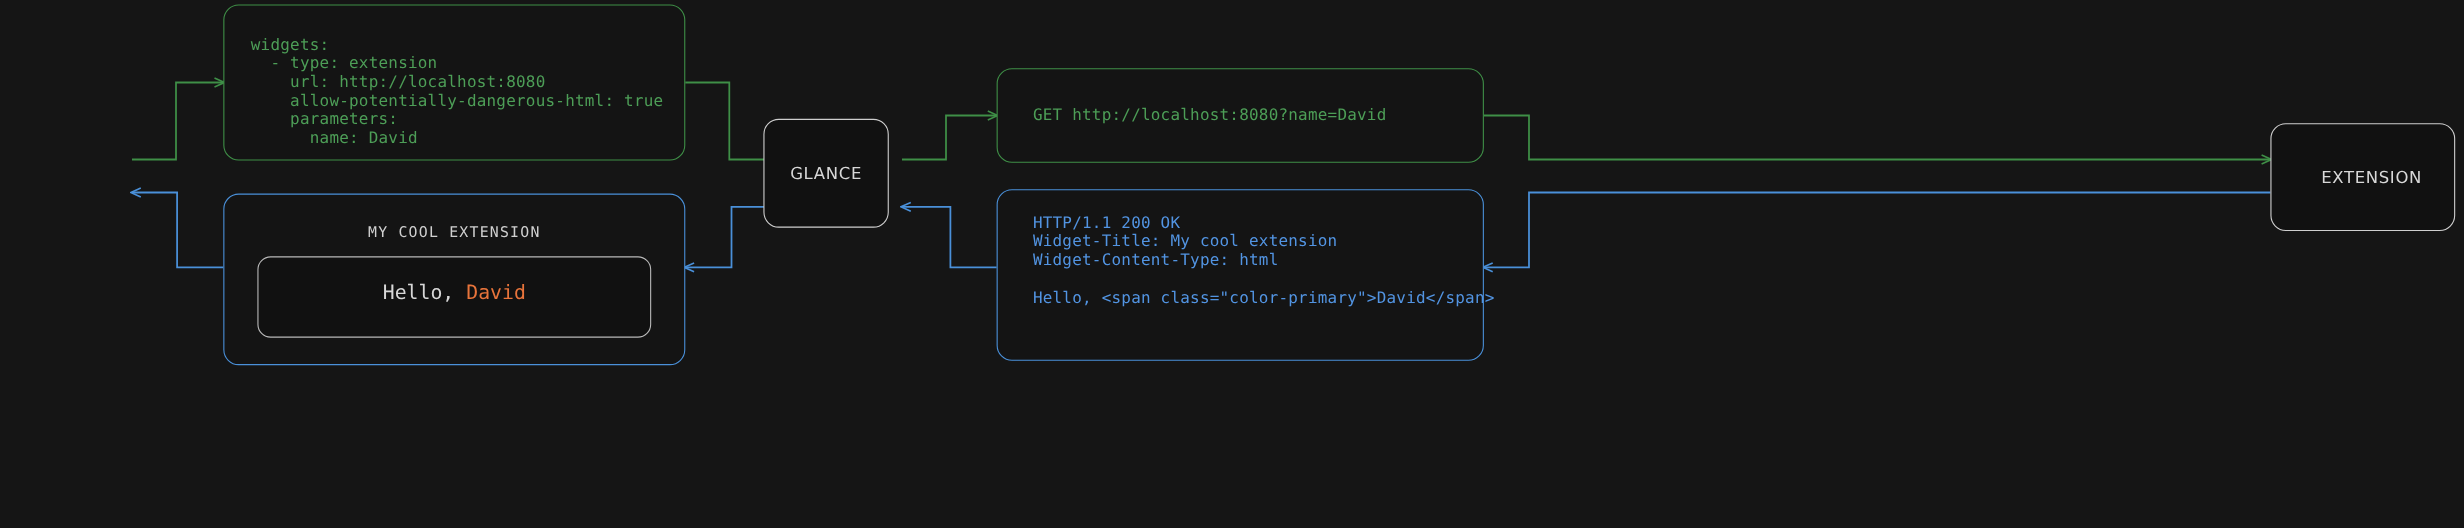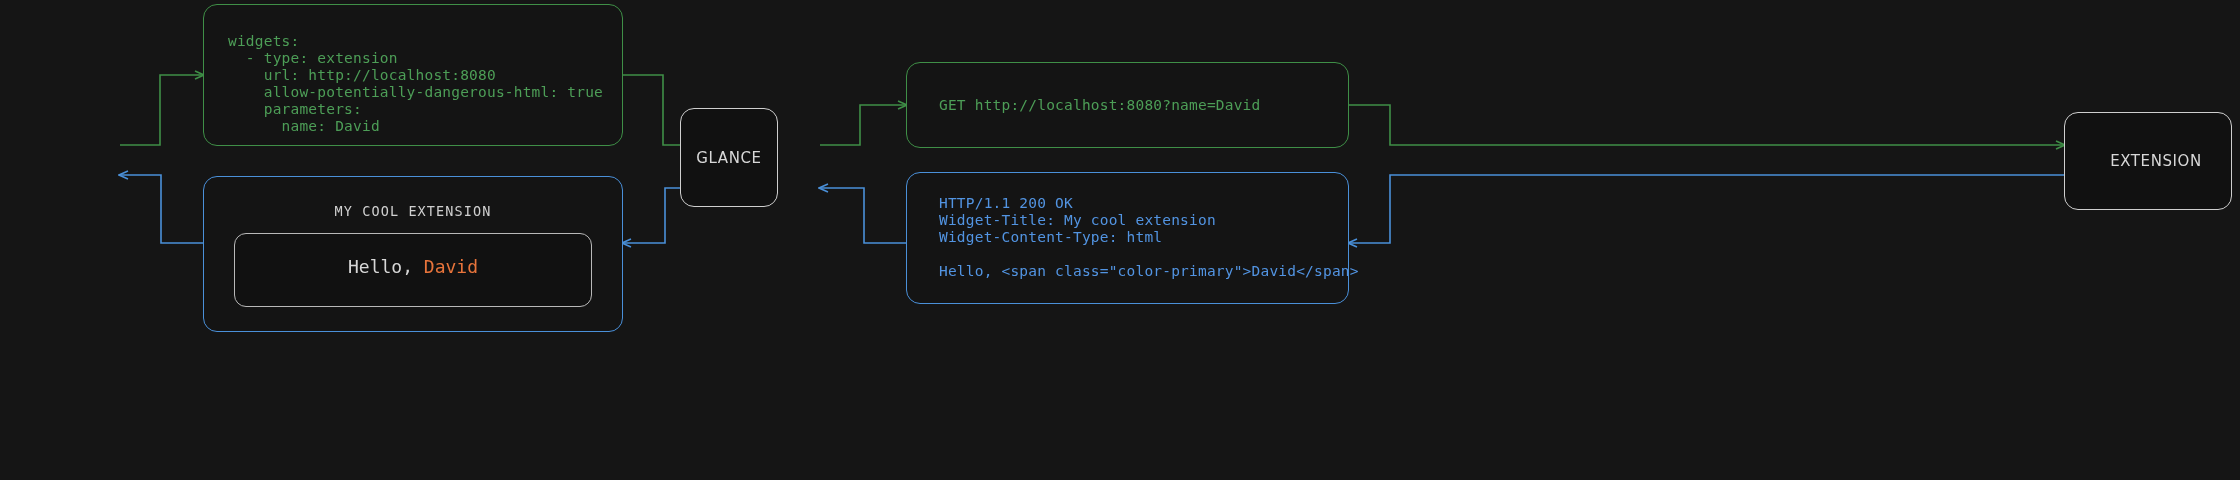--- a/index.html
+++ b/index.html
@@ -31,21 +31,21 @@
     display: flex;
     align-items: center;
     justify-content: center;
     color: #d8d8d8;
     font-size: 15px;
     letter-spacing: 0.6px;
     font-family: "DejaVu Sans", "Liberation Sans", sans-serif;
     box-sizing: border-box;
   }
   #node-user     { left: 8px;    top: 130px; width: 112px; height: 94px; }
-  #node-glance   { left: 680px;  top: 108px; width: 98px; height: 99px; }
+  #node-glance   { left: 694px;  top: 108px; width: 114px; height: 99px; }
   #node-extension{ left: 2064px; top: 112px; width: 168px; height: 98px; padding-left: 16px; }
 
   
   .panel {
     position: absolute;
     border-radius: 14px;
     background: #141414;
     box-sizing: border-box;
     padding: 28px 24px;
   }
@@ -59,21 +59,21 @@
     font-size: 14.5px;
     line-height: 17px;
     letter-spacing: 0.2px;
   }
   .code.green { color: #4d9e57; }
   .code.blue  { color: #5294e2; }
 
   #panel-config   { left: 203px;  top: 4px;   width: 420px; height: 142px; }
   #panel-request  { left: 906px;  top: 62px;  width: 443px; height: 86px;
                     display: flex; align-items: center; padding-left: 32px; }
-  #panel-response { left: 906px;  top: 172px; width: 443px; height: 132px;
+  #panel-response { left: 906px;  top: 172px; width: 443px; height: 156px;
                     padding: 22px 32px; }
 
   
   #panel-widget {
     position: absolute;
     left: 203px; top: 176px; width: 420px; height: 156px;
     border: 1.7px solid #4a90d9;
     border-radius: 14px;
     background: #141414;
     box-sizing: border-box;

